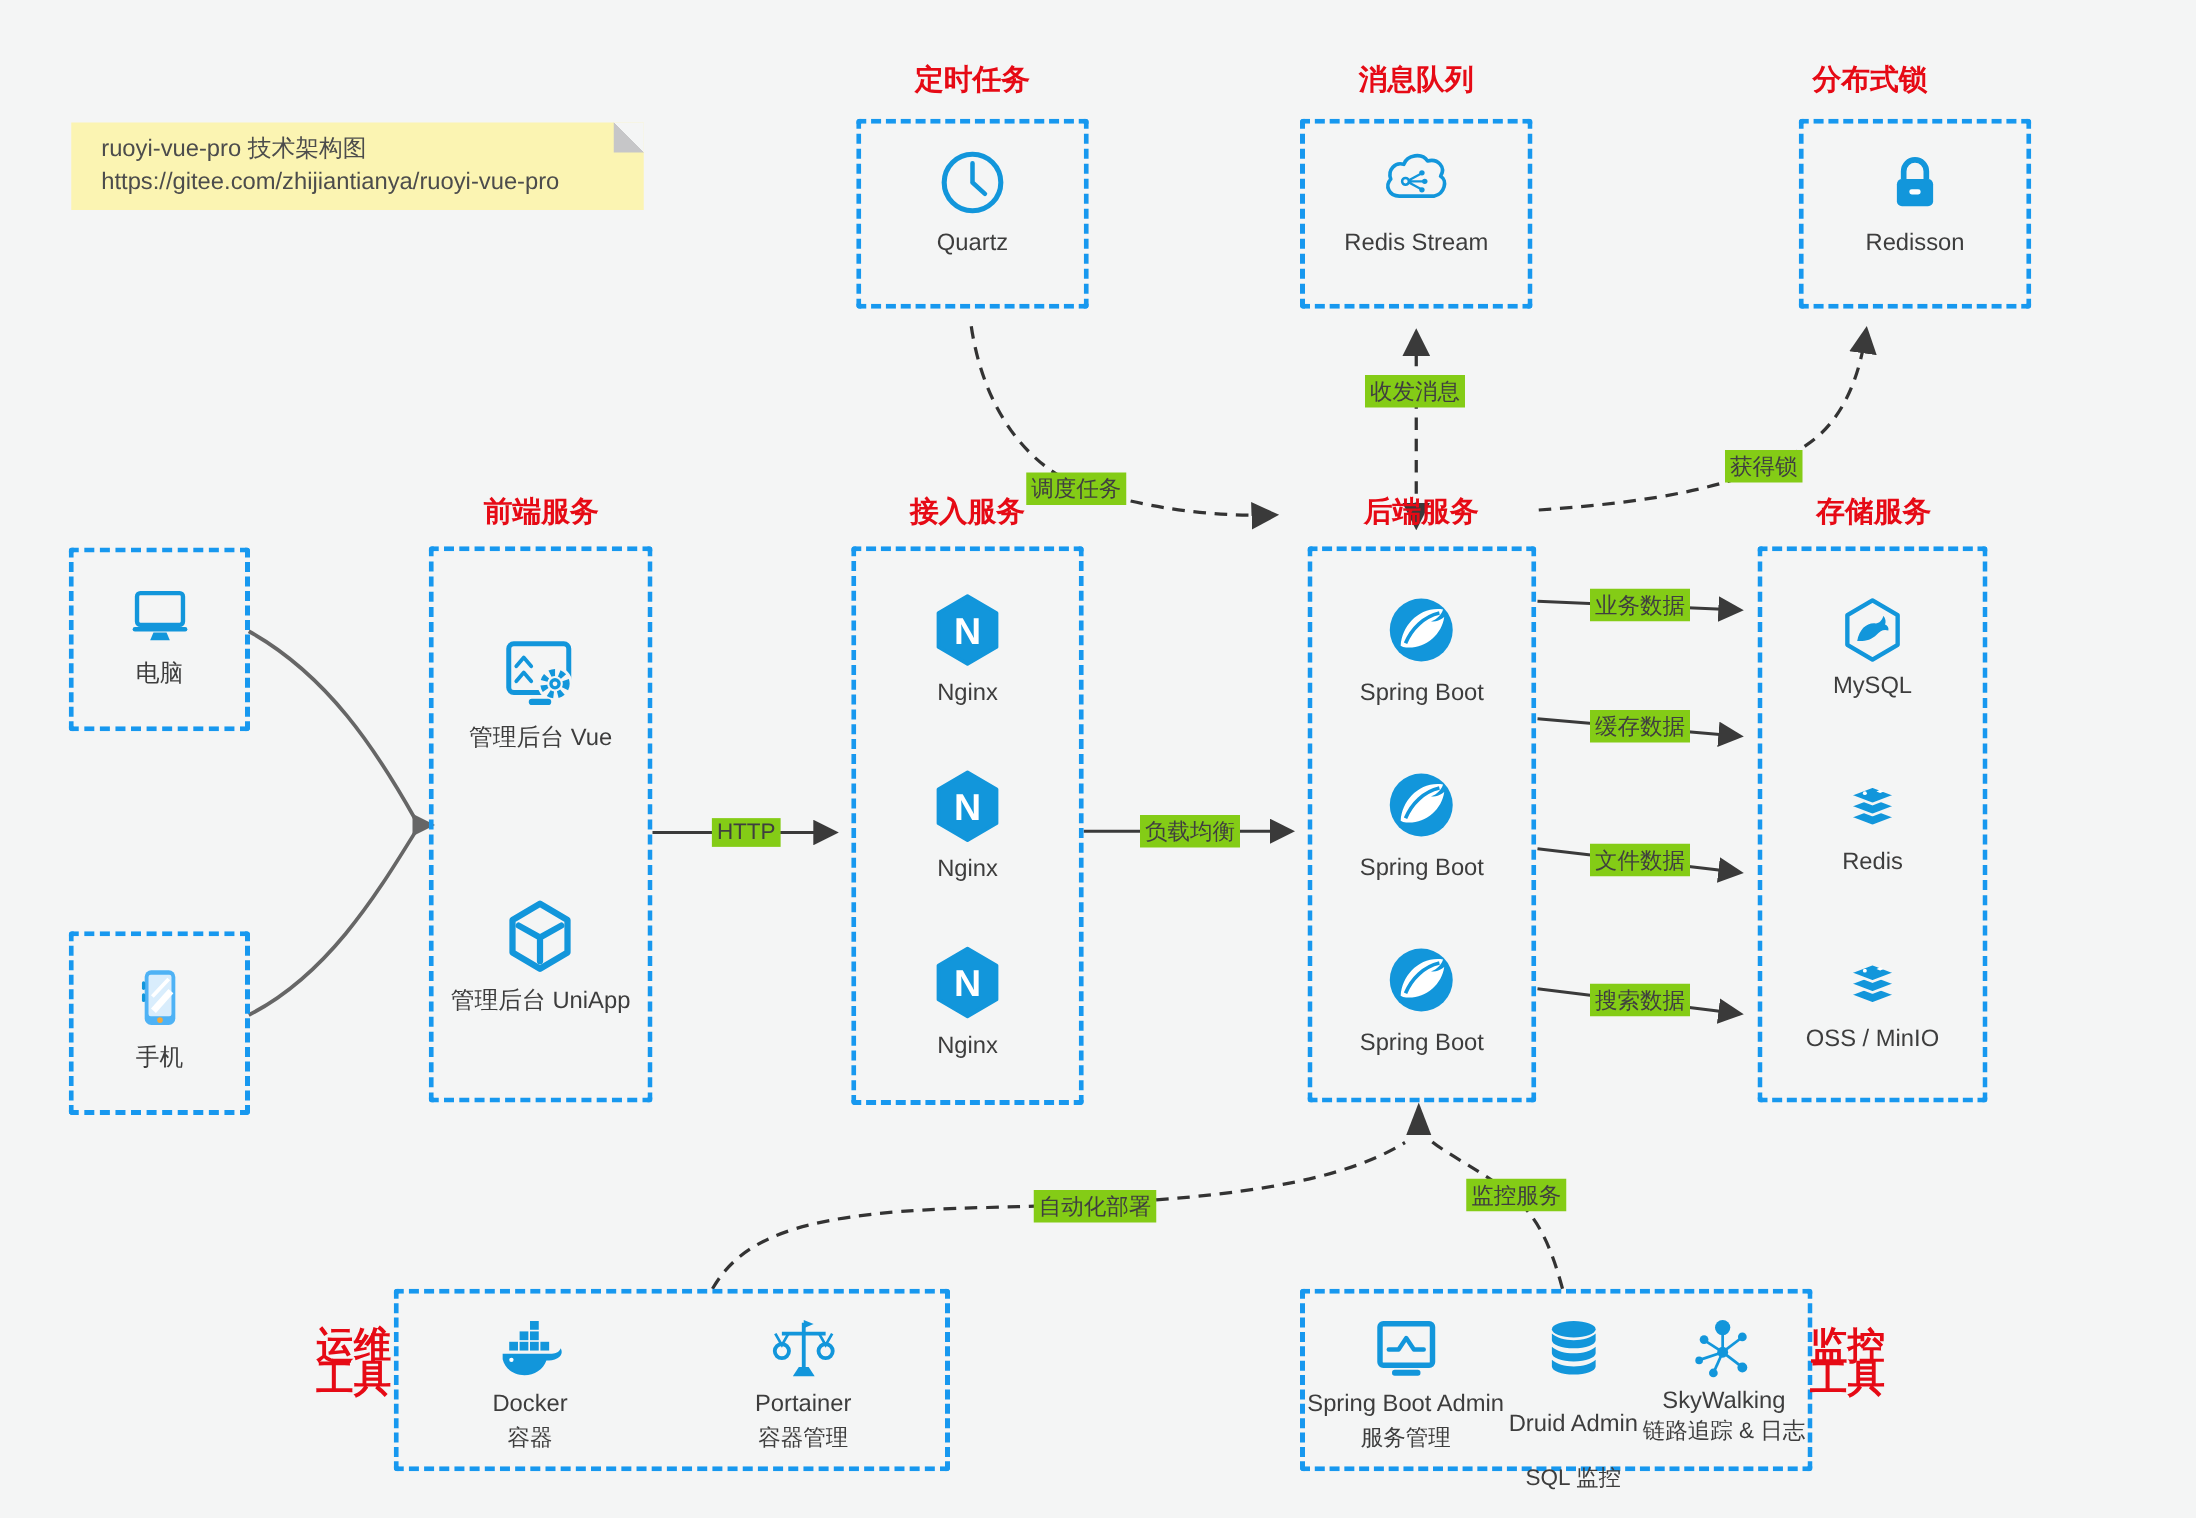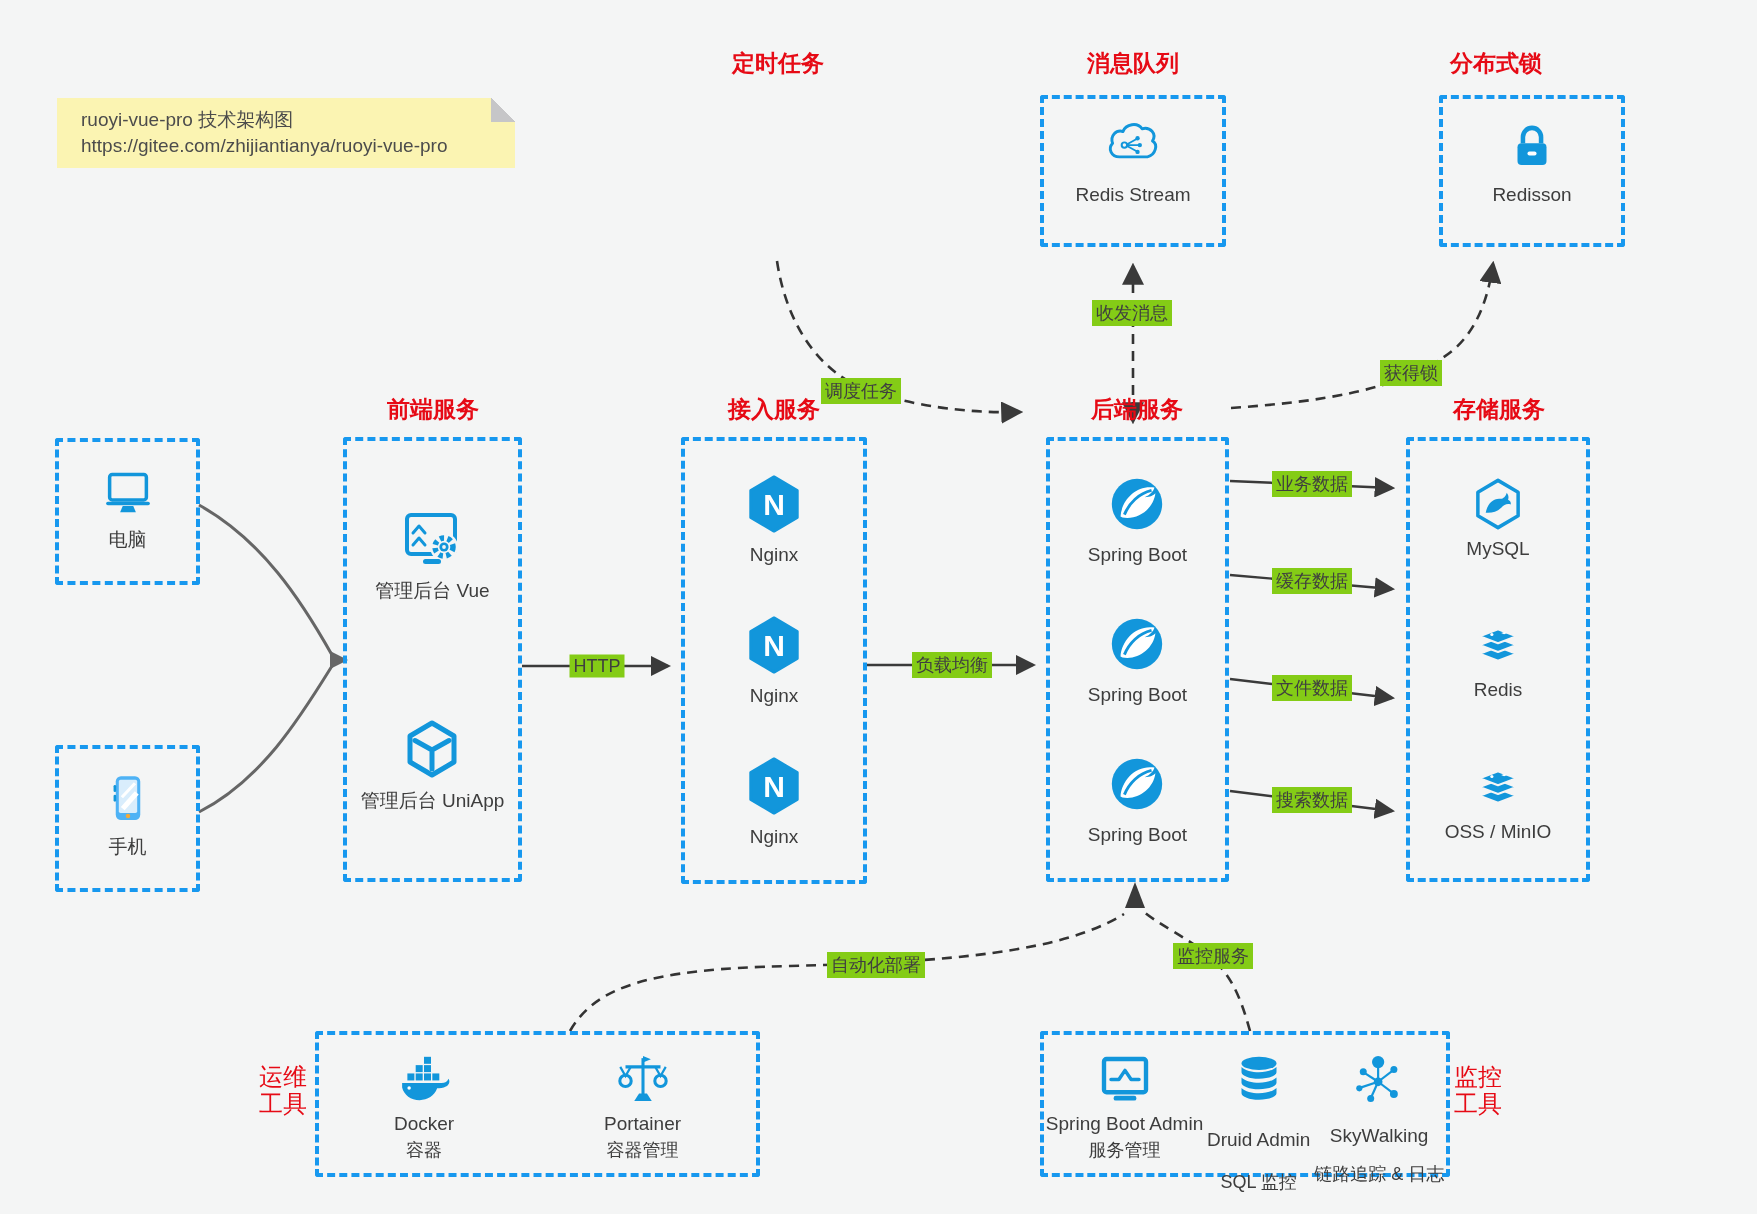--- a/index.html
+++ b/index.html
@@ -2,22 +2,22 @@
 <html><head>
 <meta charset="utf-8">
 <style>
   html,body{margin:0;padding:0;background:#f4f5f5;}
   .canvas{position:relative;width:1757px;height:1214px;background:#f4f5f5;
           font-family:"Liberation Sans","DejaVu Sans",sans-serif;overflow:hidden;}
   .wires{position:absolute;left:0;top:0;z-index:1;}
   .dbox{position:absolute;border:4px dashed #1798ef;border-radius:3px;box-sizing:border-box;z-index:2;}
   .sec-title{position:absolute;transform:translateX(-50%);color:#e60a15;font-weight:bold;
              font-size:23px;white-space:nowrap;z-index:3;}
-  .side-title{position:absolute;transform:translateX(-50%);color:#e60a15;font-weight:normal;
-              font-size:24px;line-height:27px;text-align:center;white-space:nowrap;z-index:3;}
+  .side-title{position:absolute;transform:translateX(-50%);color:#e60a15;font-weight:bold;
+              font-size:30px;line-height:27px;text-align:center;white-space:nowrap;z-index:3;}
   .col{display:flex;flex-direction:column;justify-content:space-around;align-items:center;padding:8px 0;}
   .row{display:flex;flex-direction:row;justify-content:space-around;align-items:flex-start;padding-top:17px;}
   .item{display:flex;flex-direction:column;align-items:center;gap:8px;}
   .item .label{font-size:19px;color:#3d3d3d;white-space:nowrap;line-height:23px;text-align:center;}
   .item .sub{font-size:18px;color:#3d3d3d;white-space:nowrap;line-height:23px;}
   .icon{display:block;}
   .edge-label{position:absolute;transform:translate(-50%,-50%);font-size:18px;color:#3f3f3f;
               background:#84cc16;padding:1px 4px;white-space:nowrap;z-index:4;}
   .note{position:absolute;left:57px;top:98px;width:458px;height:70px;background:#fbf4b2;
         z-index:3;font-size:19px;color:#4c4c4c;line-height:26px;padding:9px 0 0 24px;box-sizing:border-box;}
@@ -215,20 +215,28 @@
     <polygon points="1135,882 1125,908 1145,908" fill="#3a3a3a"></polygon>
   </svg>
 
   <div class="note">
     <div>ruoyi-vue-pro 技术架构图</div>
     <div>https://gitee.com/zhijiantianya/ruoyi-vue-pro</div>
     <div class="note-fold"></div>
   </div>
 
   <div class="sec-title" style="left:778px;top:48px">定时任务</div>
+  <div class="dbox col" style="left:685px;top:95px;width:186px;height:152px;justify-content:flex-start;padding-top:18px">
+    <div class="item">
+      <svg class="icon" width="58" height="58">
+          <use href="#i-clock"></use>
+        </svg>
+      <div class="label">Quartz</div>
+    </div>
+  </div>
 
   <div class="sec-title" style="left:1133px;top:48px">消息队列</div>
   <div class="dbox col" style="left:1040px;top:95px;width:186px;height:152px;justify-content:flex-start;padding-top:18px">
     <div class="item">
       <svg class="icon" width="58" height="58">
           <use href="#i-cloudshare"></use>
         </svg>
       <div class="label">Redis Stream</div>
     </div>
   </div>
@@ -375,21 +383,21 @@
       <div class="label">Spring Boot Admin</div>
       <div class="sub">服务管理</div>
     </div>
     <div class="item" style="gap:20px">
       <svg class="icon" width="56" height="56">
           <use href="#i-druid"></use>
         </svg>
       <div class="label">Druid Admin</div>
       <div class="sub">SQL 监控</div>
     </div>
-    <div class="item" style="gap:16px">
+    <div class="item" style="gap:1px">
       <svg class="icon" width="56" height="56">
           <use href="#i-sky"></use>
         </svg>
       <div class="label">SkyWalking</div>
       <div class="sub">链路追踪 &amp; 日志</div>
     </div>
   </div>
 
   <div class="edge-label" style="left:597px;top:666px">HTTP</div>
   <div class="edge-label" style="left:952px;top:665px">负载均衡</div>

